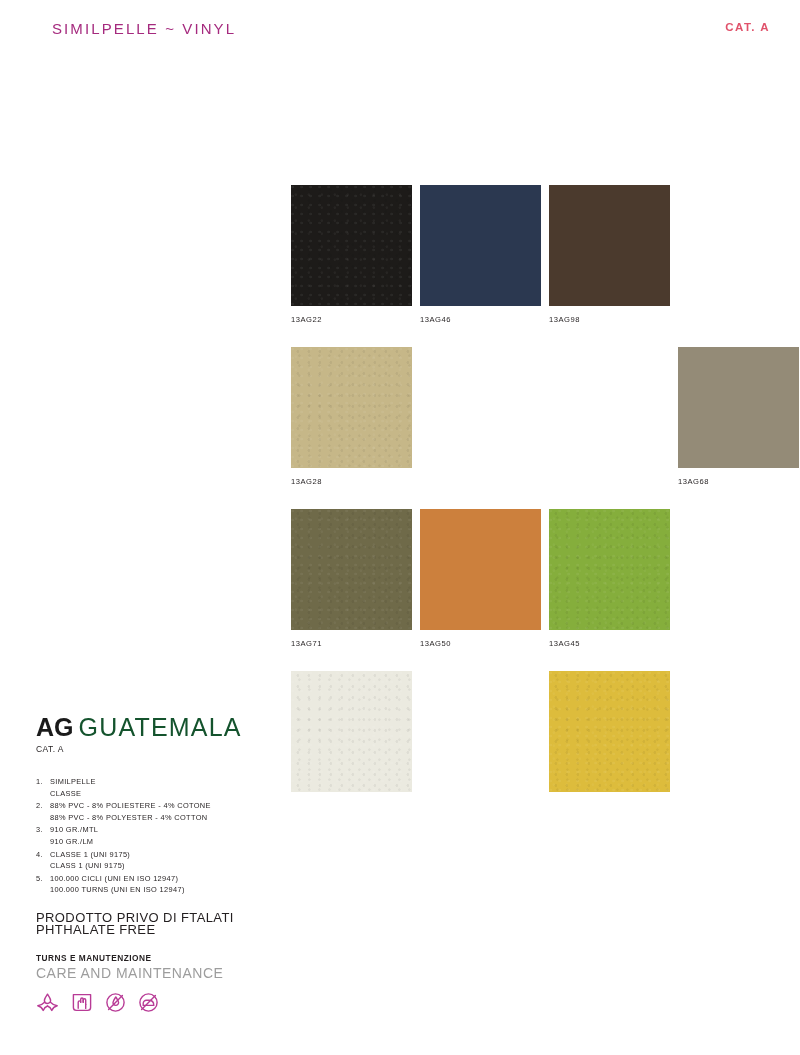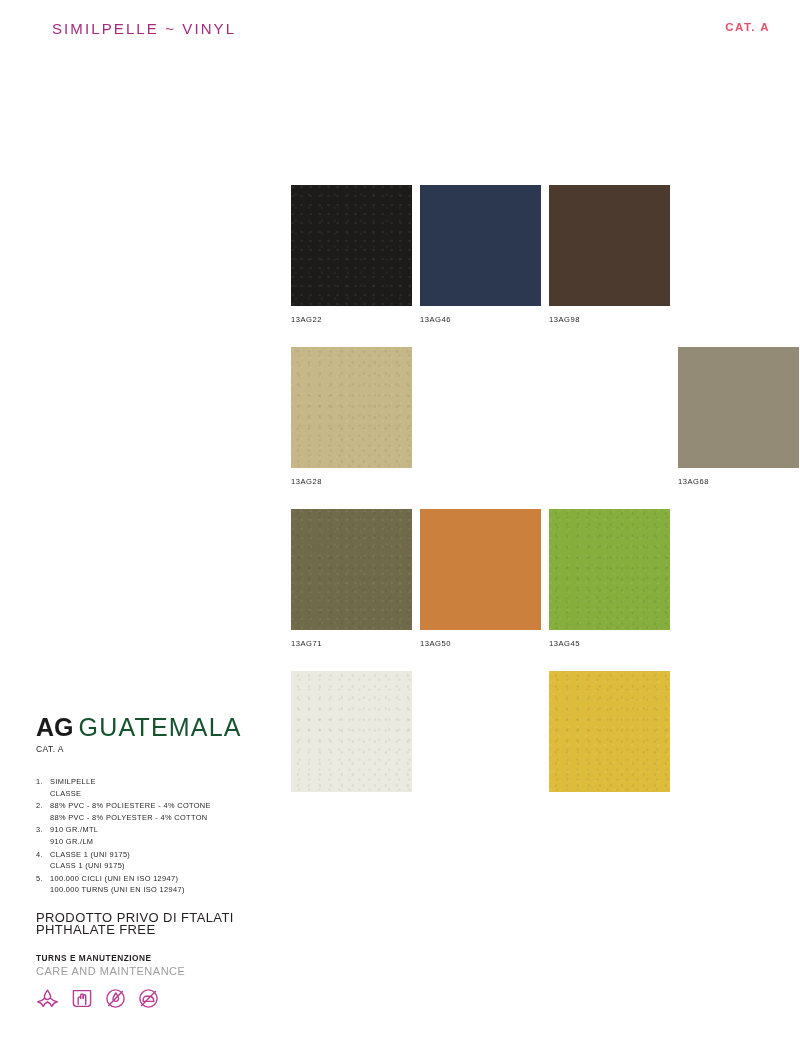--- a/index.html
+++ b/index.html
@@ -110,21 +110,21 @@
   .phthalate span { display: block; }
 
   .care-title {
     margin-top: 17px;
     font-size: 8.3px;
     font-weight: bold;
     letter-spacing: 0.5px;
     color: #231f20;
   }
   .care-sub {
-    font-size: 11px;
+    font-size: 14px;
     letter-spacing: 0.5px;
     color: #9d9d9d;
     margin-top: 2px;
   }
 
   .care-icons {
     margin-top: 11px;
     display: flex;
     gap: 12px;
     align-items: center;

